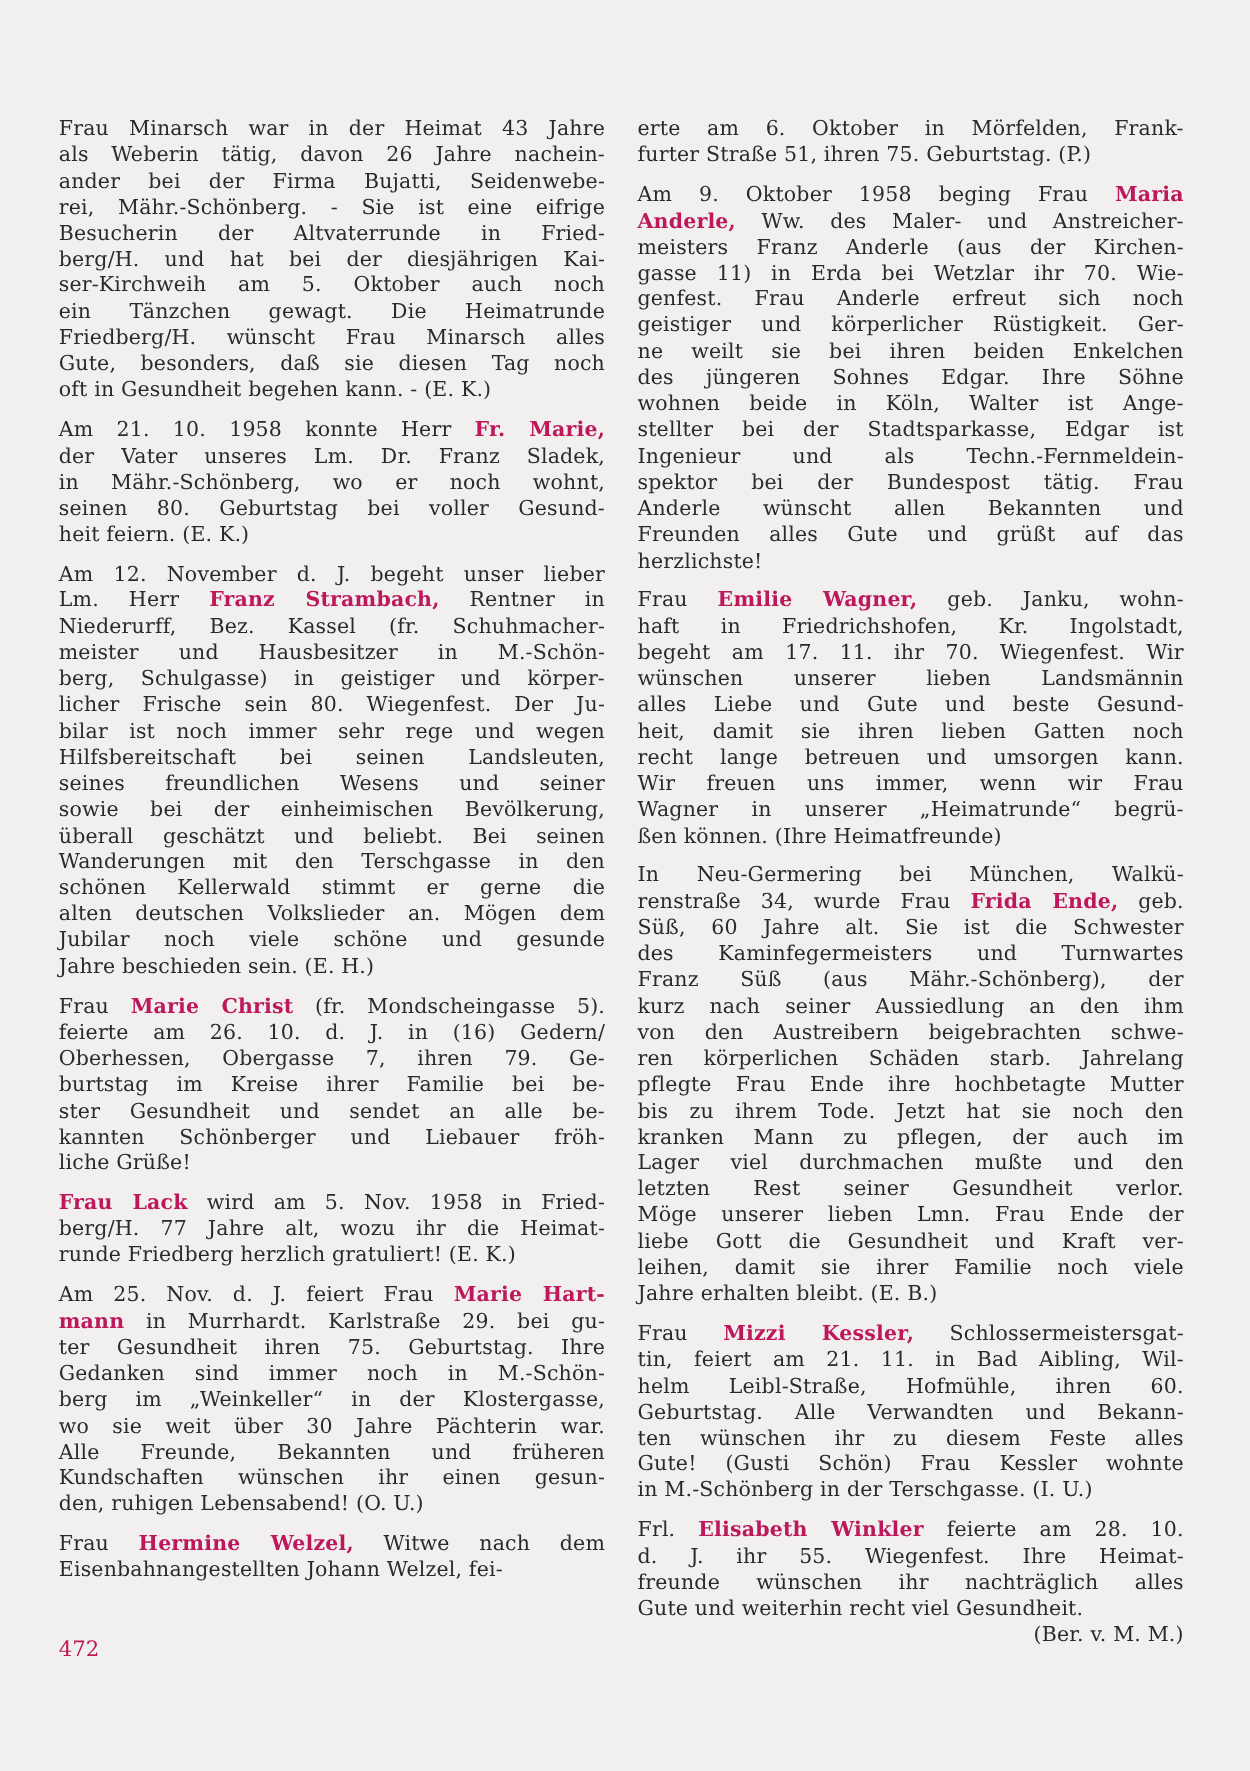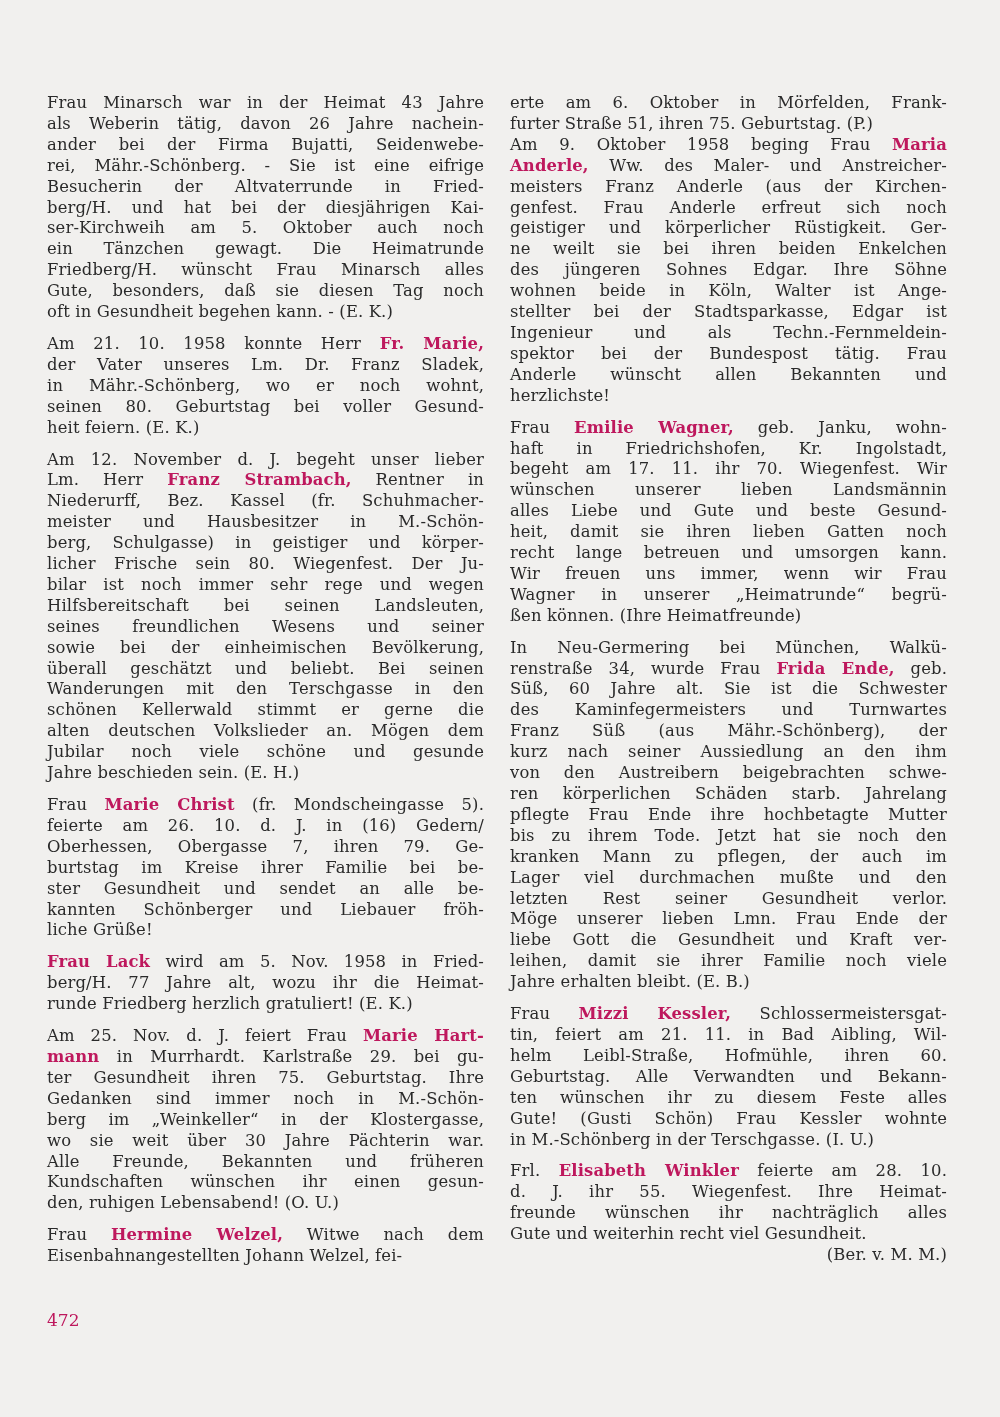--- a/index.html
+++ b/index.html
@@ -17,21 +17,21 @@
     width: 437px;
     font-size: 16.4px;
     line-height: 20.9px;
     letter-spacing: 0.15px;
     text-align: justify;
     hyphens: manual;
   }
   #col-left { left: 47px; }
   #col-right { left: 510px; }
   .para { margin: 0 0 11px 0; }
-  .para.tight { margin-bottom: 0; }
+  .para.tight { margin-bottom: 11px; }
   .para b { font-weight: bold; color: #be185d; }
   .sig-right { display: block; text-align: right; }
   .line { display: block; text-align: justify; text-align-last: justify; }
   .line.last { text-align-last: left; }
   .page-number {
     position: absolute; left: 47px; top: 1310px;
     font-size: 17px; color: #be185d;
   }
 </style>
 </head>
@@ -108,29 +108,31 @@
   </div>
 <div id="col-right" class="column">
     <div class="para tight">
       <span class="line">erte am 6. Oktober in Mörfelden, Frank-</span>
       <span class="line last">furter Straße 51, ihren 75. Geburtstag. (P.)</span>
     </div>
     <div class="para">
       <span class="line">Am 9. Oktober 1958 beging Frau <b>Maria</b></span>
       <span class="line"><b>Anderle,</b> Ww. des Maler- und Anstreicher-</span>
       <span class="line">meisters Franz Anderle (aus der Kirchen-</span>
+      <span class="line">gasse 11) in Erda bei Wetzlar ihr 70. Wie-</span>
       <span class="line">genfest. Frau Anderle erfreut sich noch</span>
       <span class="line">geistiger und körperlicher Rüstigkeit. Ger-</span>
       <span class="line">ne weilt sie bei ihren beiden Enkelchen</span>
       <span class="line">des jüngeren Sohnes Edgar. Ihre Söhne</span>
       <span class="line">wohnen beide in Köln, Walter ist Ange-</span>
       <span class="line">stellter bei der Stadtsparkasse, Edgar ist</span>
       <span class="line">Ingenieur und als Techn.-Fernmeldein-</span>
       <span class="line">spektor bei der Bundespost tätig. Frau</span>
       <span class="line">Anderle wünscht allen Bekannten und</span>
+      <span class="line">Freunden alles Gute und grüßt auf das</span>
       <span class="line last">herzlichste!</span>
     </div>
     <div class="para">
       <span class="line">Frau <b>Emilie Wagner,</b> geb. Janku, wohn-</span>
       <span class="line">haft in Friedrichshofen, Kr. Ingolstadt,</span>
       <span class="line">begeht am 17. 11. ihr 70. Wiegenfest. Wir</span>
       <span class="line">wünschen unserer lieben Landsmännin</span>
       <span class="line">alles Liebe und Gute und beste Gesund-</span>
       <span class="line">heit, damit sie ihren lieben Gatten noch</span>
       <span class="line">recht lange betreuen und umsorgen kann.</span>

